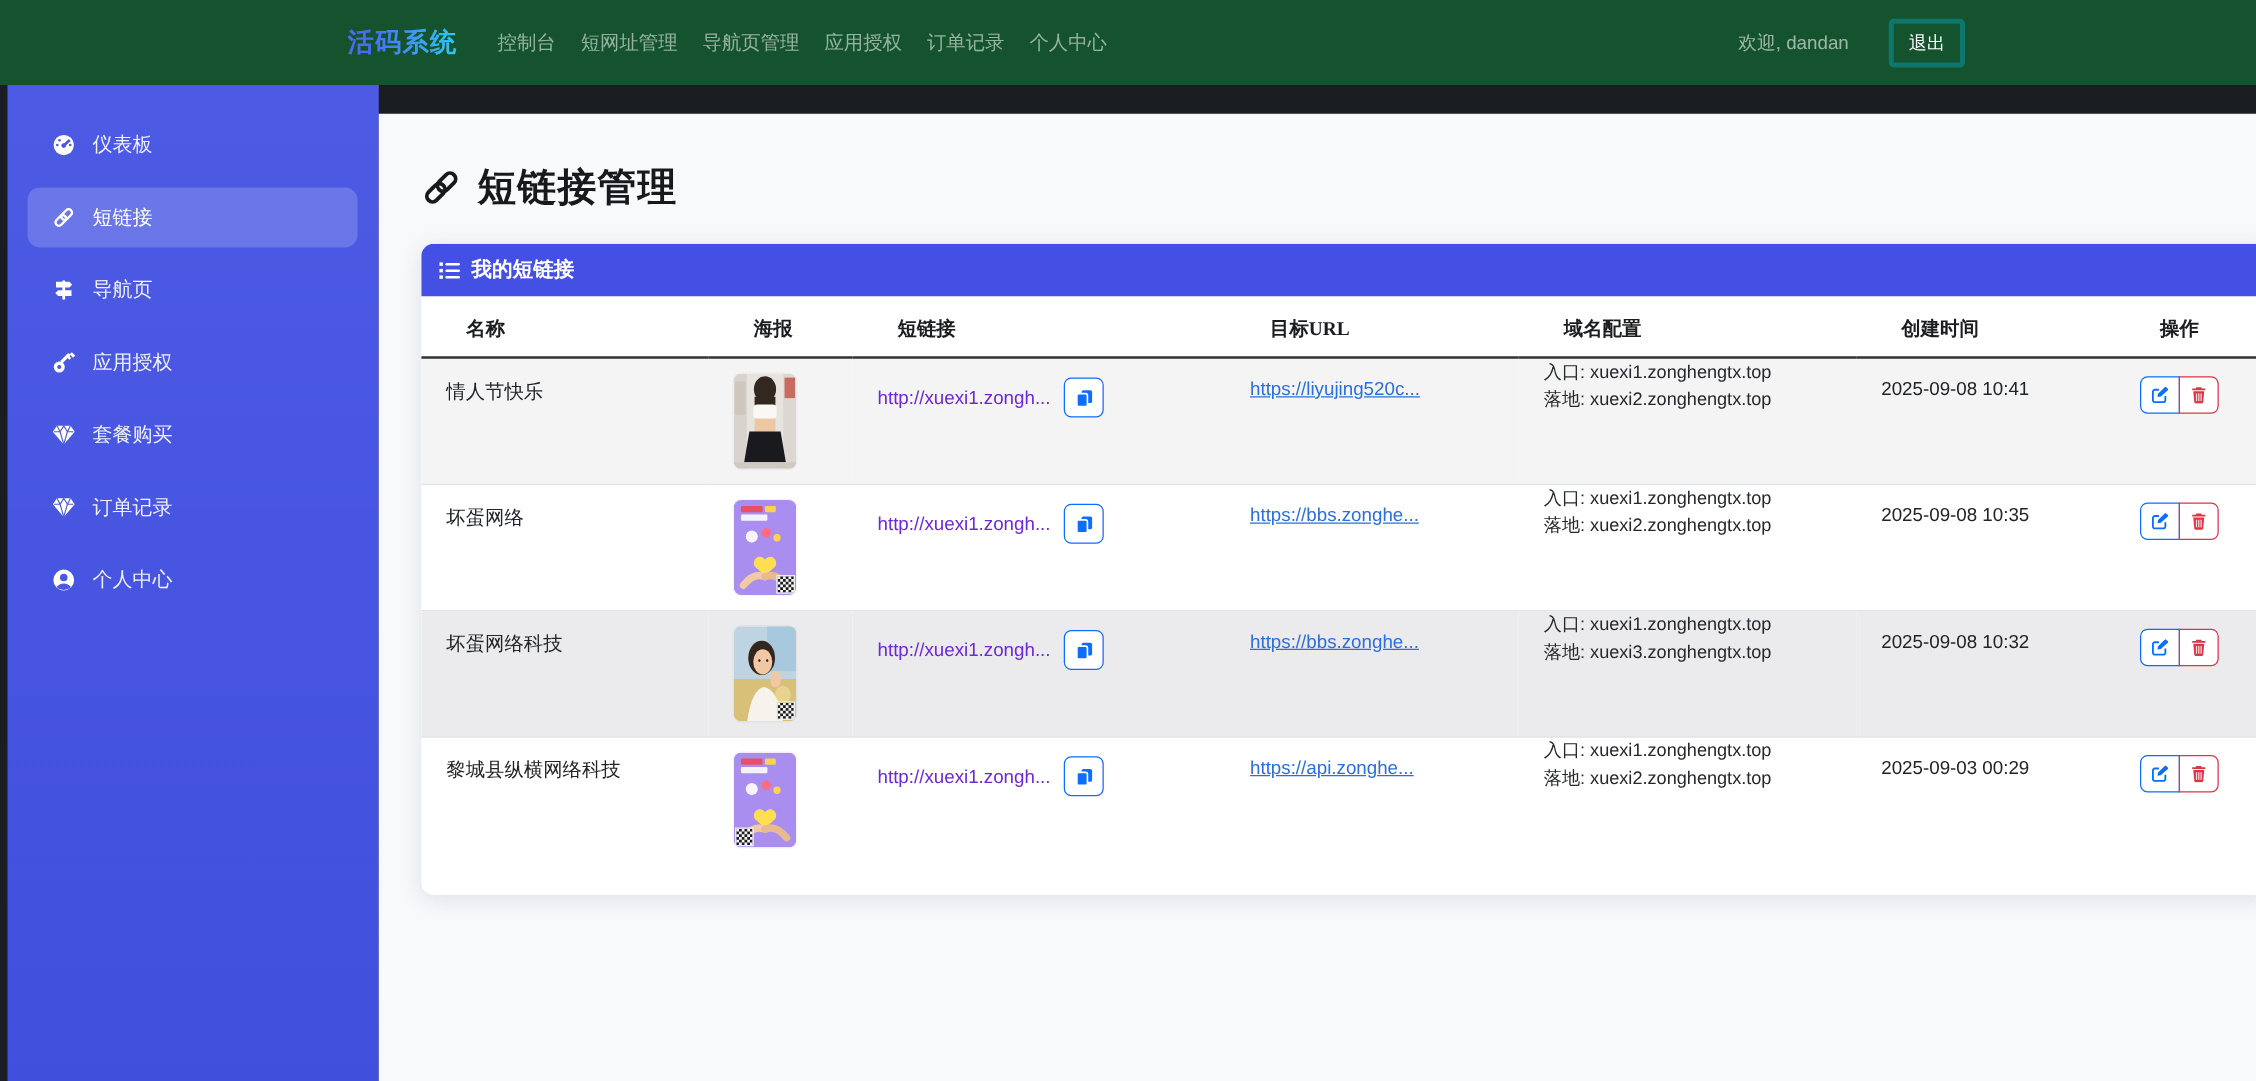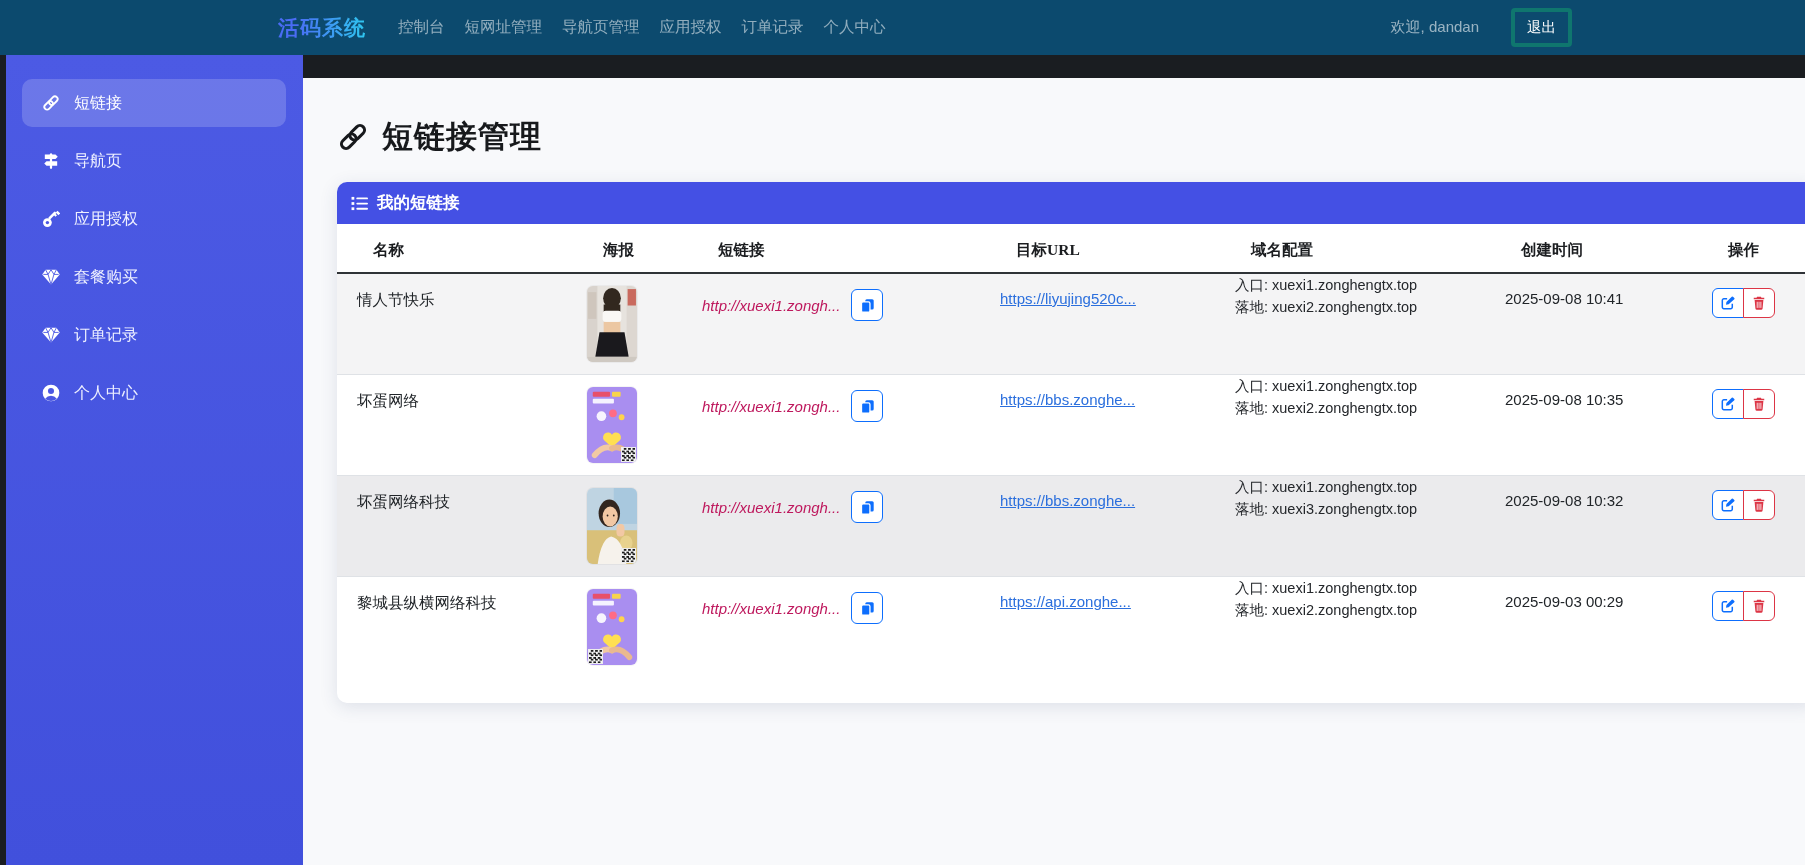--- a/index.html
+++ b/index.html
@@ -3,21 +3,21 @@
 <meta charset="utf-8">
 <style>
   html,body{margin:0;padding:0;}
   body{
     width:1805px;height:865px;overflow:hidden;
     background:#1a1d21;
     font-family:"Liberation Sans","DejaVu Sans",sans-serif;
     color:#212529;
   }
   
-  .navbar{height:55px;background:#0c4a6e;position:relative;}
+  .navbar{height:68px;background:#14532d;position:relative;}
   .nav-inner{position:absolute;left:278px;right:233px;top:0;bottom:0;display:flex;align-items:center;}
   .brand{font-size:21px;font-weight:bold;letter-spacing:1px;
     background:linear-gradient(90deg,#4a6cf5 20%,#2fc8f0 100%);
     -webkit-background-clip:text;background-clip:text;color:transparent;
     cursor:pointer;margin-right:22px;}
   .nav-menu{display:flex;align-items:center;}
   .nav-link{color:rgba(255,255,255,0.55);font-size:15.5px;padding:6px 10px;cursor:pointer;white-space:nowrap;}
   .nav-right{margin-left:auto;display:flex;align-items:center;gap:32px;}
   .welcome{color:rgba(255,255,255,0.58);font-size:15px;}
   .logout-btn{background:transparent;border:4px solid #0f766e;border-radius:4px;color:#fff;
@@ -59,21 +59,21 @@
   
   .poster{width:50px;height:76px;border-radius:6px;overflow:hidden;position:relative;cursor:pointer;
     box-shadow:0 0 0 1px rgba(0,0,0,0.04);}
   .poster svg{width:100%;height:100%;display:block;}
   .qr{position:absolute;right:2px;bottom:2px;width:13px;height:13px;
     background:repeating-conic-gradient(#1c1c1c 0% 25%,#f5f5f5 0% 50%);background-size:4.4px 4.4px;
     outline:1px solid #ececec;}
   .qr-bl{left:2px;right:auto;}
   
   .short-wrap{display:flex;align-items:center;gap:11px;padding-top:3px;}
-  .short-text{color:#be185d;white-space:nowrap;font-style:italic;}
+  .short-text{color:#6d28d9;white-space:nowrap;}
   .copy-btn{width:32px;height:32px;border:1px solid #0d6efd;border-radius:6px;background:#fff;
     display:inline-flex;align-items:center;justify-content:center;cursor:pointer;flex:0 0 auto;}
   .copy-btn svg{width:15px;height:15px;}
   
   .td-target{padding-top:16px;}
   .target-link{color:#2b6fdd;text-decoration:underline;font-size:15px;cursor:pointer;white-space:nowrap;}
   
   .td-domain div{font-size:14.5px;line-height:22px;color:#24272b;white-space:nowrap;}
   .td-domain{padding-top:0;}
   
@@ -104,20 +104,33 @@
     <div class="nav-right">
       <span class="welcome">欢迎, dandan</span>
       <button class="logout-btn">退出</button>
     </div>
   </div>
 </div>
 
 <div class="app">
 
   <div class="sidebar" id="sidebar">
+      <div class="side-item">
+        <span class="side-icon">
+          <svg viewBox="0 0 16 16">
+            <circle cx="8" cy="8" r="7.2" fill="#fff"></circle>
+            <line x1="8" y1="8.4" x2="12.3" y2="4.4" stroke="#4c58e2" stroke-width="2"></line>
+            <circle cx="8" cy="8.4" r="1.7" fill="#4c58e2"></circle>
+            <circle cx="3.4" cy="8" r="0.9" fill="#4c58e2"></circle>
+            <circle cx="5" cy="4.6" r="0.9" fill="#4c58e2"></circle>
+            <circle cx="12.6" cy="8" r="0.9" fill="#4c58e2"></circle>
+          </svg>
+        </span>
+        <span>仪表板</span>
+      </div>
       <div class="side-item active">
         <span class="side-icon">
           <svg viewBox="0 0 18 18">
             <g transform="rotate(-45 9 9)">
               <rect x="0.8" y="6.3" width="9.8" height="5.4" rx="2.7" fill="none" stroke="#fff" stroke-width="1.9"></rect>
               <rect x="7.4" y="6.3" width="9.8" height="5.4" rx="2.7" fill="none" stroke="#fff" stroke-width="1.9"></rect>
             </g>
           </svg>
         </span>
         <span>短链接</span>

